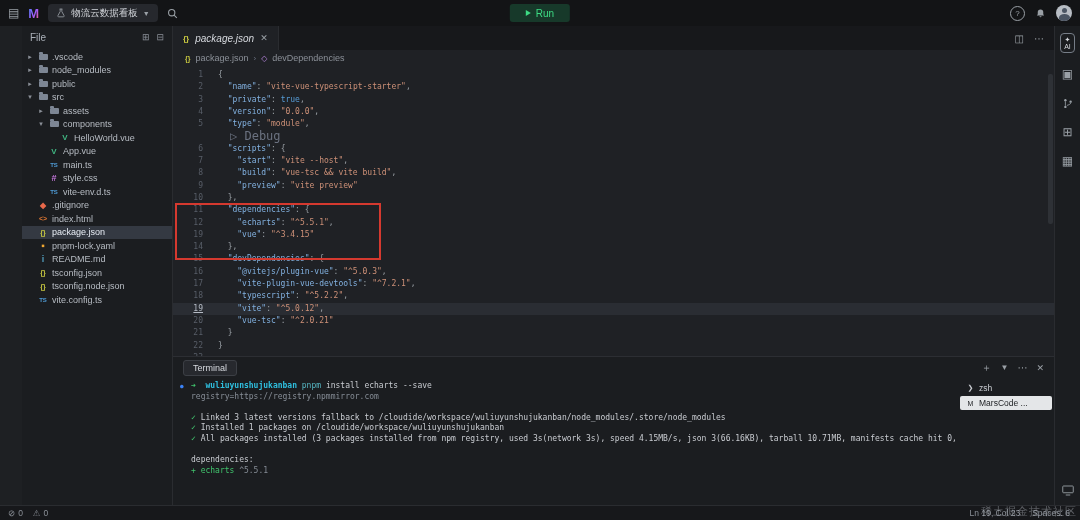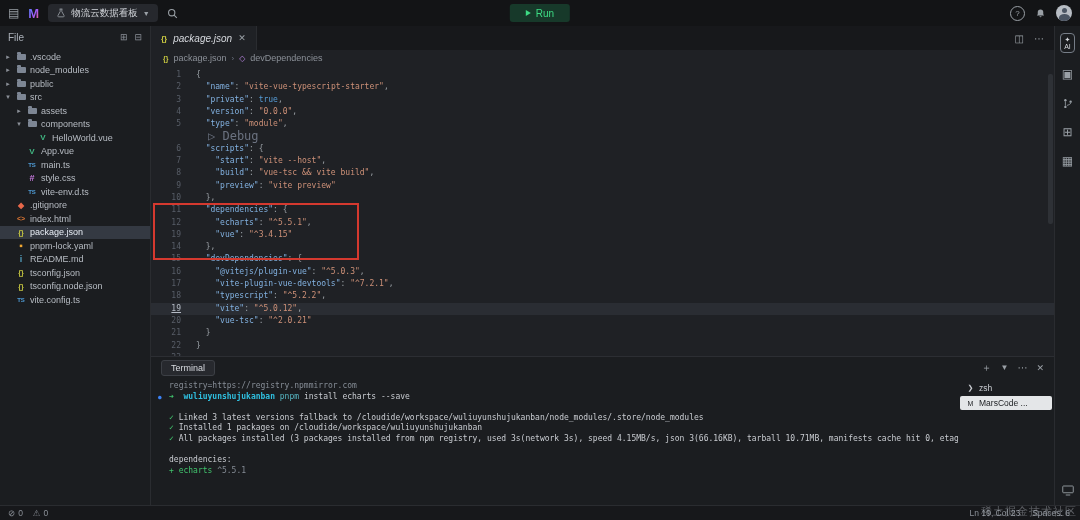--- a/index.html
+++ b/index.html
@@ -19,21 +19,21 @@
            gap:5px;background:#17392a;color:#3ddc84;font-size:10px;padding:0 16px;border-radius:3px;cursor:pointer;}
   .play-tri{width:0;height:0;border-left:5px solid #3ddc84;border-top:3.5px solid transparent;border-bottom:3.5px solid transparent;}
   .topbar-right{margin-left:auto;display:flex;align-items:center;gap:10px;}
   .help-icon{width:13px;height:13px;border:1px solid #9aa0a6;border-radius:50%;font-size:8px;display:flex;
              align-items:center;justify-content:center;color:#9aa0a6;}
   .avatar{width:16px;height:16px;border-radius:50%;background:#b8bdc4;position:relative;overflow:hidden;}
   .avatar::before{content:"";position:absolute;top:3px;left:5.5px;width:5px;height:5px;border-radius:50%;background:#4b5563;}
   .avatar::after{content:"";position:absolute;top:9px;left:2.5px;width:11px;height:7px;border-radius:50% 50% 0 0;background:#4b5563;}
 
   
-  .main{flex:1;display:flex;min-height:0;}
+  .main{flex:1;display:flex;min-height:0;padding-left:22px;}
 
   
   .explorer{flex:0 0 150px;width:150px;background:#1b1d20;border-right:1px solid #2a2c30;display:flex;flex-direction:column;}
   .exp-header{height:22px;display:flex;align-items:center;padding:0 8px;font-size:10px;color:#aab0b8;gap:6px;}
   .exp-actions{margin-left:auto;display:flex;gap:7px;color:#8b9098;font-size:9px;}
   .tree{flex:1;font-size:9px;padding-top:2px;overflow:hidden;}
   .tree-row{display:flex;align-items:center;height:13.5px;gap:3px;color:#b7bcc3;cursor:pointer;padding-right:4px;}
   .tree-row.selected{background:#343942;color:#e8edf5;}
   .chev{width:8px;flex:0 0 8px;color:#8b9098;font-size:7px;text-align:center;}
   .fico{width:12px;flex:0 0 12px;display:flex;align-items:center;justify-content:center;font-weight:bold;}
@@ -313,22 +313,22 @@
           <span class="term-tab">Terminal</span>
           <div class="term-actions">
             <span>＋</span>
             <span style="font-size:8px;">▼</span>
             <span>⋯</span>
             <span style="font-size:9px;">✕</span>
           </div>
         </div>
         <div class="term-body">
           <div class="term-content">
+              <div class="term-row"><span class="term-marker mk-dot">●</span><span class="tt-g">➜  </span><span class="tt-c">wuliuyunshujukanban</span><span class="tt-w"> </span><span class="tt-t">pnpm</span><span class="tt-w"> install echarts --save</span></div>
               <div class="term-row"><span class="tt-dim">registry=https://registry.npmmirror.com</span></div>
-              <div class="term-row"><span class="term-marker mk-dot">●</span><span class="tt-g">➜  </span><span class="tt-c">wuliuyunshujukanban</span><span class="tt-w"> </span><span class="tt-t">pnpm</span><span class="tt-w"> install echarts --save</span></div>
               <div class="term-row">&nbsp;</div>
               <div class="term-row"><span class="tt-g">✓</span><span class="tt-w"> Linked 3 latest versions fallback to /cloudide/workspace/wuliuyunshujukanban/node_modules/.store/node_modules</span></div>
               <div class="term-row"><span class="tt-g">✓</span><span class="tt-w"> Installed 1 packages on /cloudide/workspace/wuliuyunshujukanban</span></div>
               <div class="term-row"><span class="tt-g">✓</span><span class="tt-w"> All packages installed (3 packages installed from npm registry, used 3s(network 3s), speed 4.15MB/s, json 3(66.16KB), tarball 10.71MB, manifests cache hit 0, etag hit 0 / miss 0)</span></div>
               <div class="term-row">&nbsp;</div>
               <div class="term-row"><span class="tt-w">dependencies:</span></div>
               <div class="term-row"><span class="tt-g">+ echarts </span><span class="tt-dim">^5.5.1</span></div>
               <div class="term-row">&nbsp;</div>
             </div>
           <div class="term-side">

